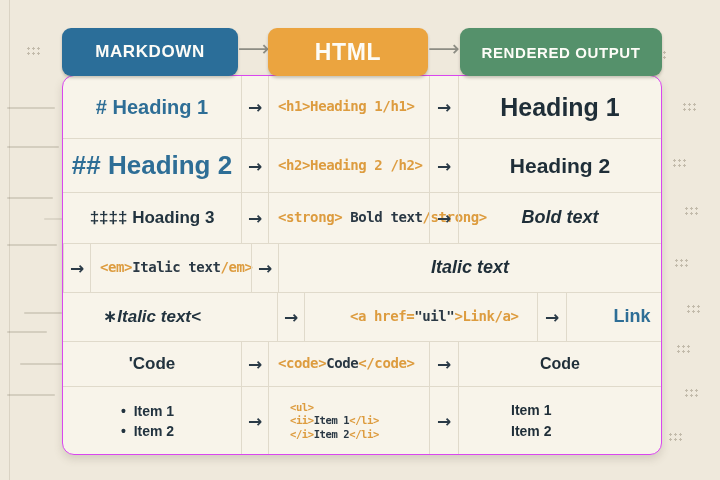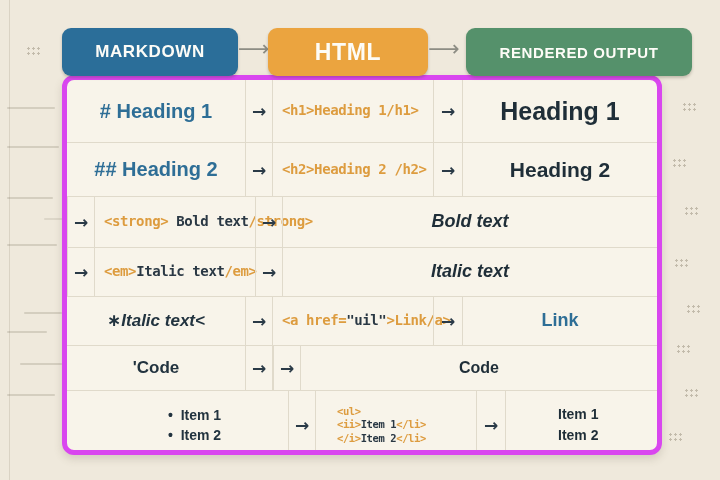--- a/index.html
+++ b/index.html
@@ -33,59 +33,59 @@
   
   .pill{
     position:absolute;top:28px;height:48px;border-radius:9px;
     display:flex;align-items:center;justify-content:center;
     color:#fdfcf7;font-weight:bold;letter-spacing:.6px;
     box-shadow:0 2px 3px rgba(60,50,30,.25);
     z-index:3;
   }
   .pill-markdown{left:62px;width:176px;background:var(--pill-blue);font-size:17px;}
   .pill-html{left:268px;width:160px;background:var(--pill-orange);font-size:23px;}
-  .pill-rendered{left:460px;width:226px;background:var(--pill-green);font-size:15px;margin-left:6px;}
+  .pill-rendered{left:460px;width:202px;background:var(--pill-green);font-size:15px;}
   .flow-arrow{
     position:absolute;top:36px;z-index:3;color:#8d8d84;font-size:22px;
     font-family:"DejaVu Sans",sans-serif;
   }
   .flow-arrow-1{left:238px;width:30px;text-align:center;}
   .flow-arrow-2{left:428px;width:32px;text-align:center;}
   
   .card{
     position:absolute;left:62px;top:75px;width:600px;height:380px;
     background:var(--card-bg);
-    border:5px solid #d946ef;
+    border:1px solid #d946ef;
     border-radius:12px;
     box-shadow:0 4px 8px rgba(90,80,60,.18);
     overflow:hidden;z-index:2;
   }
   .row{display:flex;border-bottom:1px solid var(--line);}
   .row:last-child{border-bottom:none;}
   .row:nth-child(1){height:63px;}
   .row:nth-child(2){height:54px;}
   .row:nth-child(3){height:51px;}
   .row:nth-child(4){height:49px;}
-  .row:nth-child(5){height:49px;}
+  .row:nth-child(5){height:49px;gap:36px;}
   .row:nth-child(6){height:45px;}
-  .row:nth-child(7){height:68px;padding-left:43px;}
+  .row:nth-child(7){height:68px;}
   .cell{display:flex;flex-direction:column;justify-content:center;}
   .md{width:178px;align-items:center;}
   .gutter{
     width:28px;border-left:1px solid var(--line);border-right:1px solid var(--line);
     display:flex;align-items:center;justify-content:center;flex:none;
   }
   .gutter:nth-child(4){width:30px;}
   .htmlc{width:160px;align-items:flex-start;padding-left:9px;overflow:visible;}
   .out{flex:1;align-items:center;}
   .arrow{color:#2a3a47;font-size:17px;font-weight:bold;font-family:"DejaVu Sans",sans-serif;}
   
   .mline{color:var(--navy);white-space:pre;line-height:1.25;}
   [data-kind="h1"] .mline{color:var(--blue);font-size:20px;font-weight:bold;}
-  [data-kind="h2"] .mline{color:var(--blue);font-size:20px;font-weight:bold;}
+  [data-kind="h2"] .mline{color:var(--blue);font-size:26px;font-weight:bold;}
   [data-kind="bold"] .mline{font-size:17px;font-weight:bold;}
   [data-kind="italic"] .mline{font-size:18px;font-weight:bold;}
   [data-kind="link"] .mline{font-size:17px;font-weight:bold;font-style:italic;}
   [data-kind="code"] .mline{font-size:17px;font-weight:bold;}
   [data-kind="list"] .md{align-items:flex-start;padding-left:58px;}
   [data-kind="list"] .mline{font-size:14px;font-weight:bold;line-height:1.45;}
   
   .cline{
     font-family:"DejaVu Sans Mono","Liberation Mono",monospace;
     font-size:14px;font-weight:bold;letter-spacing:-0.4px;
@@ -171,20 +171,23 @@
           <div class="cline"><span class="seg-tag">&lt;h2&gt;Heading 2 /h2&gt;</span></div>
         </div>
         <div class="gutter">
           <div class="arrow">→</div>
         </div>
         <div class="cell out">
           <div class="oline">Heading 2</div>
         </div>
       </div>
       <div class="row" data-kind="bold">
+        <div class="cell md">
+          <div class="mline">‡‡‡‡ Hoading 3</div>
+        </div>
         <div class="gutter">
           <div class="arrow">→</div>
         </div>
         <div class="cell htmlc">
           <div class="cline"><span class="seg-tag">&lt;strong&gt;</span><span class="seg-txt"> Bold text</span><span class="seg-tag">/strong&gt;</span></div>
         </div>
         <div class="gutter">
           <div class="arrow">→</div>
         </div>
         <div class="cell out">
@@ -221,20 +224,23 @@
         <div class="cell out">
           <div class="oline">Link</div>
         </div>
       </div>
       <div class="row" data-kind="code">
         <div class="cell md">
           <div class="mline">'Code</div>
         </div>
         <div class="gutter">
           <div class="arrow">→</div>
+        </div>
+        <div class="cell htmlc">
+          <div class="cline"><span class="seg-tag">&lt;code&gt;</span><span class="seg-txt">Code</span><span class="seg-tag">&lt;/code&gt;</span></div>
         </div>
         <div class="gutter">
           <div class="arrow">→</div>
         </div>
         <div class="cell out">
           <div class="oline">Code</div>
         </div>
       </div>
       <div class="row" data-kind="list">
         <div class="cell md">

